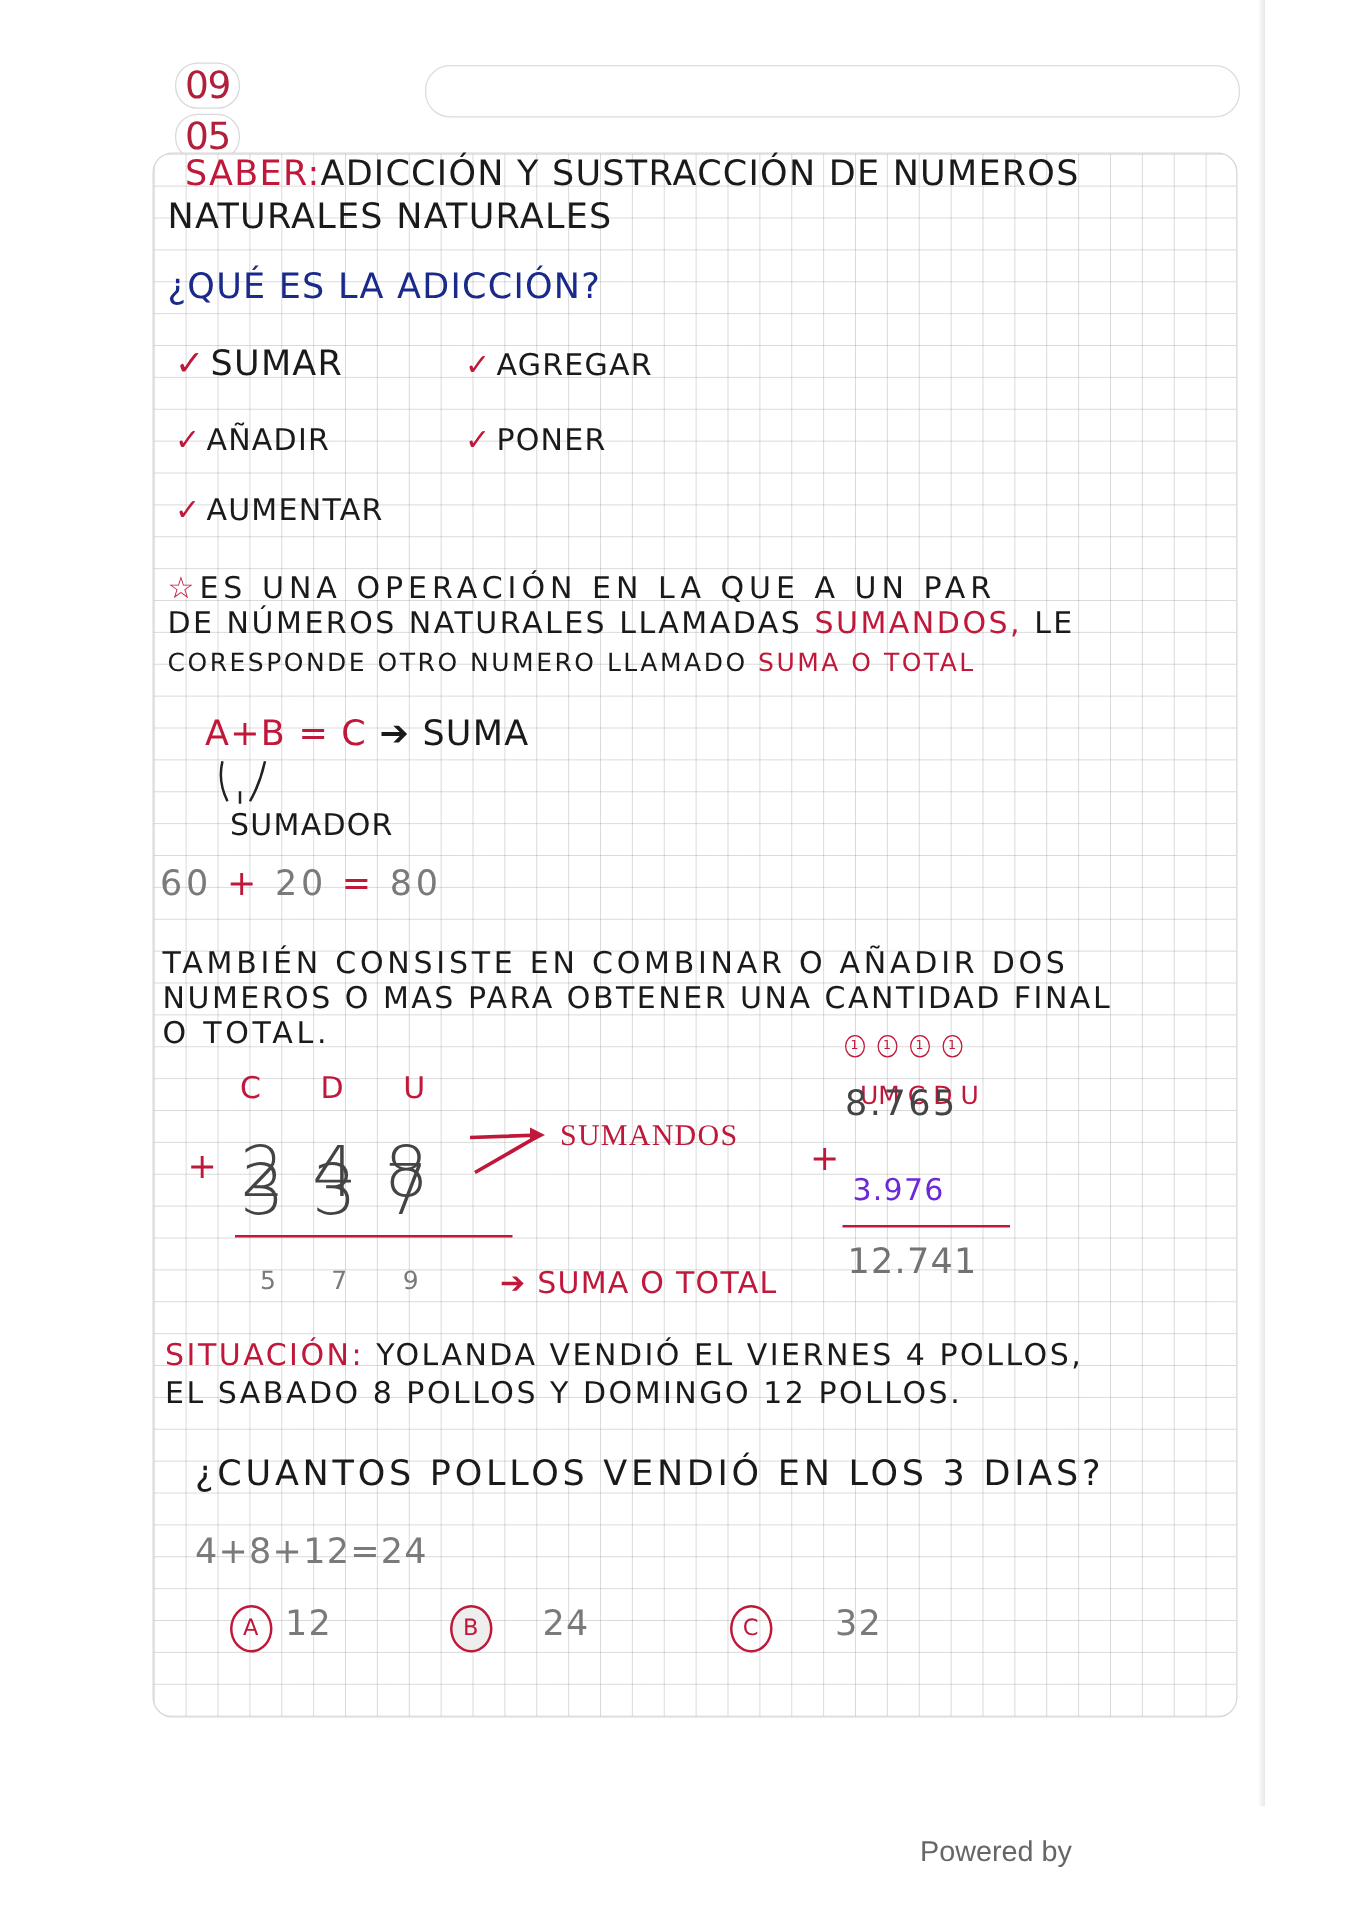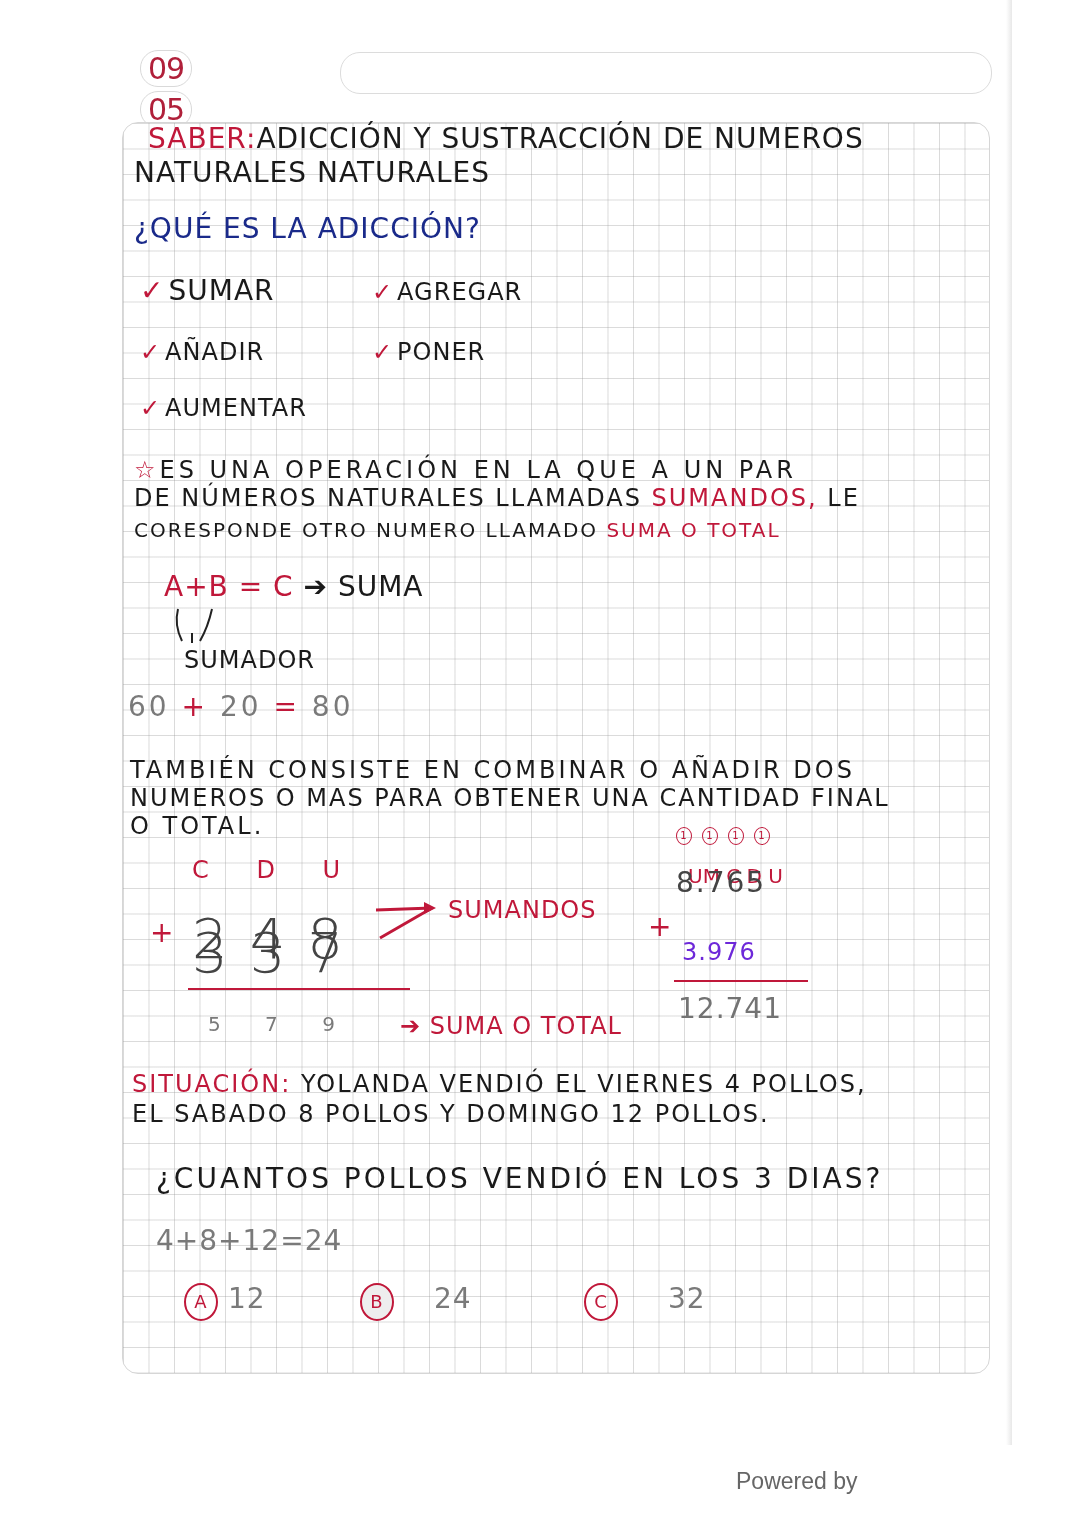--- a/index.html
+++ b/index.html
@@ -86,21 +86,21 @@
 <div class="hw big red" style="left:150px;top:916px;">+</div>
 <div class="hw digit-big" style="left:192px;top:920px;">337</div>
 <div class="underline-red" style="left:188px;top:988px;width:222px;"></div>
 <div class="hw sm gray" style="left:208px;top:1012px;word-spacing:36px;">
   <span>5</span> <span>7</span> <span>9</span>
 </div>
 <svg style="position:absolute;left:372px;top:898px;" width="70" height="44">
   <path d="M4 12 L60 10 M60 10 L8 40" stroke="#c0183a" stroke-width="3" fill="none"></path>
   <path d="M52 4 L64 10 L52 16 Z" fill="#c0183a"></path>
 </svg>
-<div class="hw mid red" style="left:448px;top:896px;">SUMANDOS</div>
+<div class="hw mid red" style="left:448px;top:896px;font-family:Liberation Serif, serif;">SUMANDOS</div>
 <div class="hw mid red" style="left:400px;top:1012px;">➔ SUMA O TOTAL</div>
 
 <div class="hw" style="left:676px;top:824px;">
   <span class="mini-circle">1</span><span class="mini-circle">1</span><span class="mini-circle">1</span><span class="mini-circle">1</span>
 </div>
 <div class="hw sm red" style="left:676px;top:864px;letter-spacing:0;margin-left:12px;">UM C D U</div>
 <div class="hw big" style="left:676px;top:866px;color:#444;letter-spacing:2px;">8.765</div>
 <div class="hw big red" style="left:648px;top:910px;">+</div>
 <div class="hw mid" style="left:682px;top:938px;color:#6d28d9;">3.976</div>
 <div class="underline-red" style="left:674px;top:980px;width:134px;"></div>

